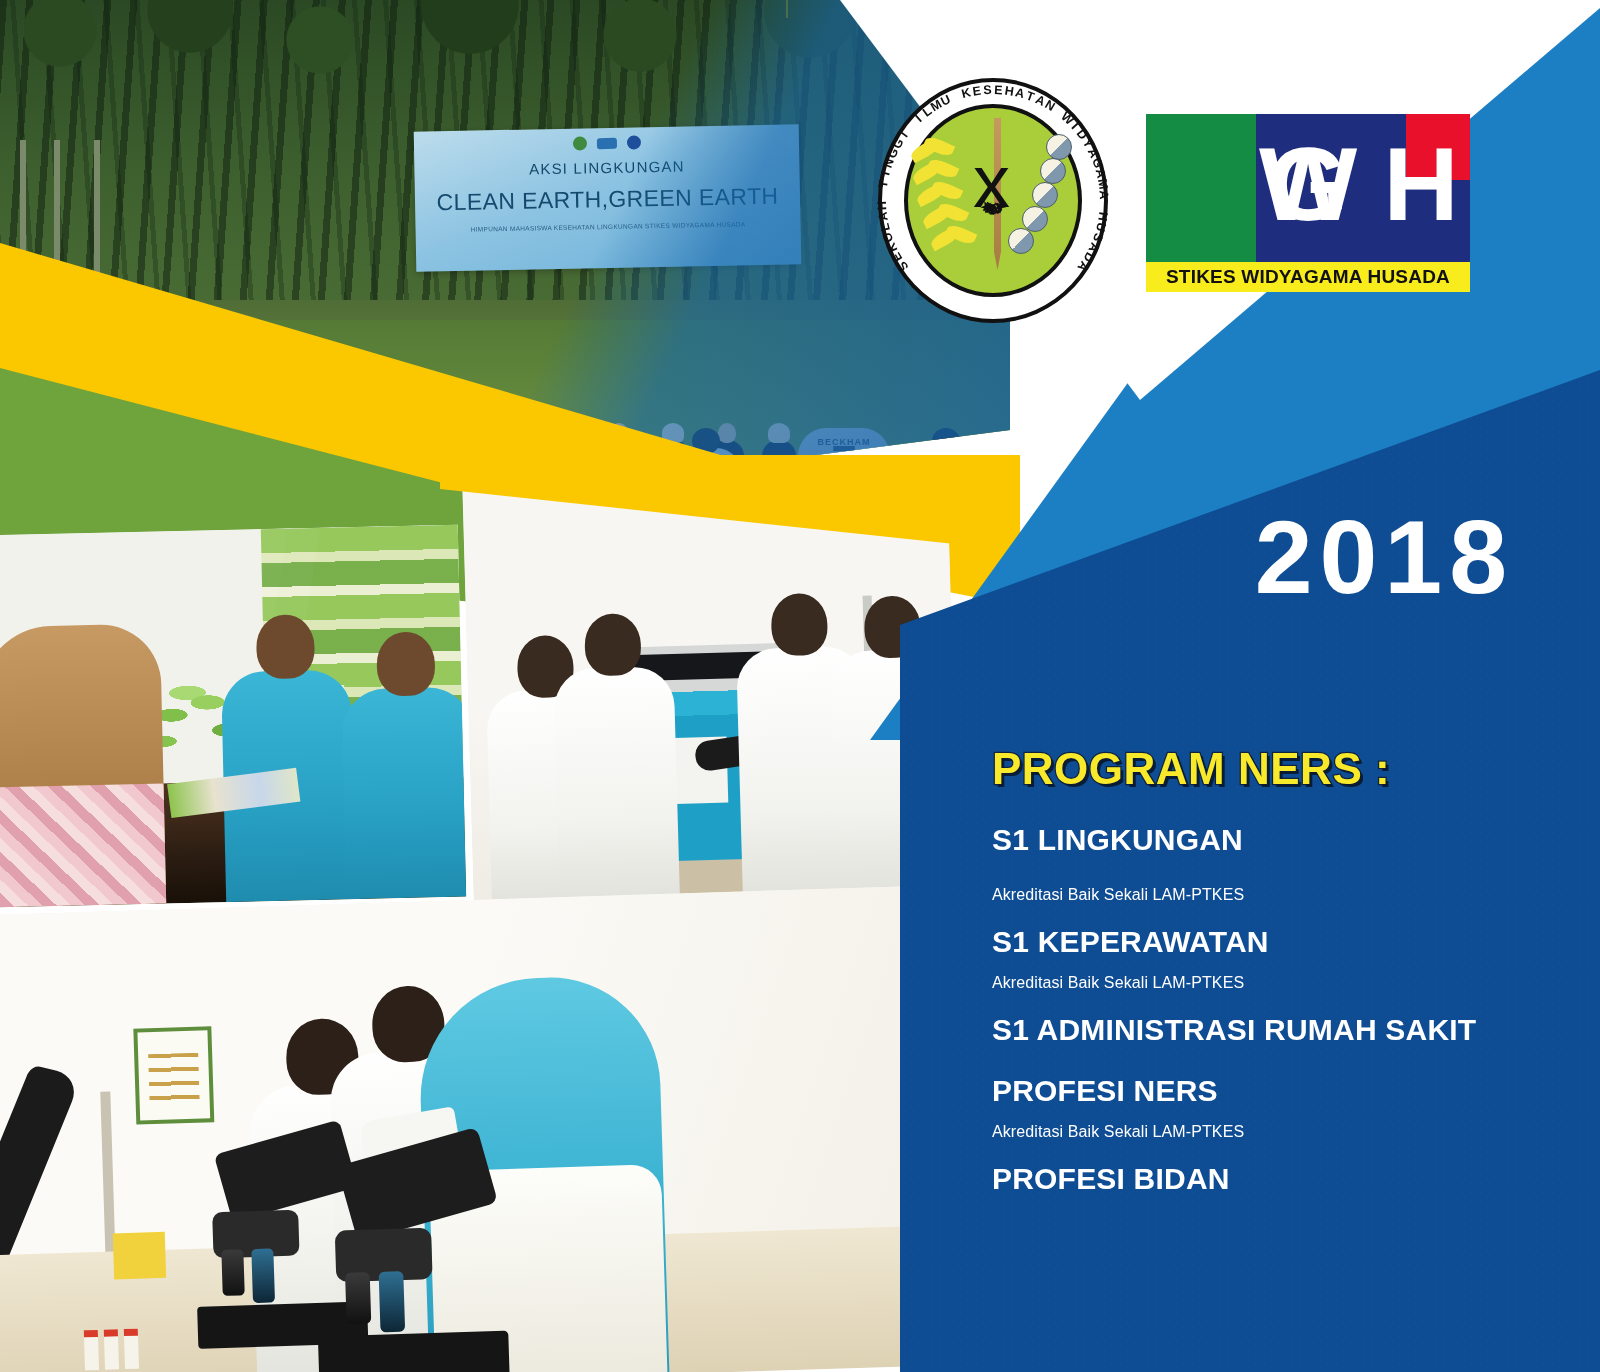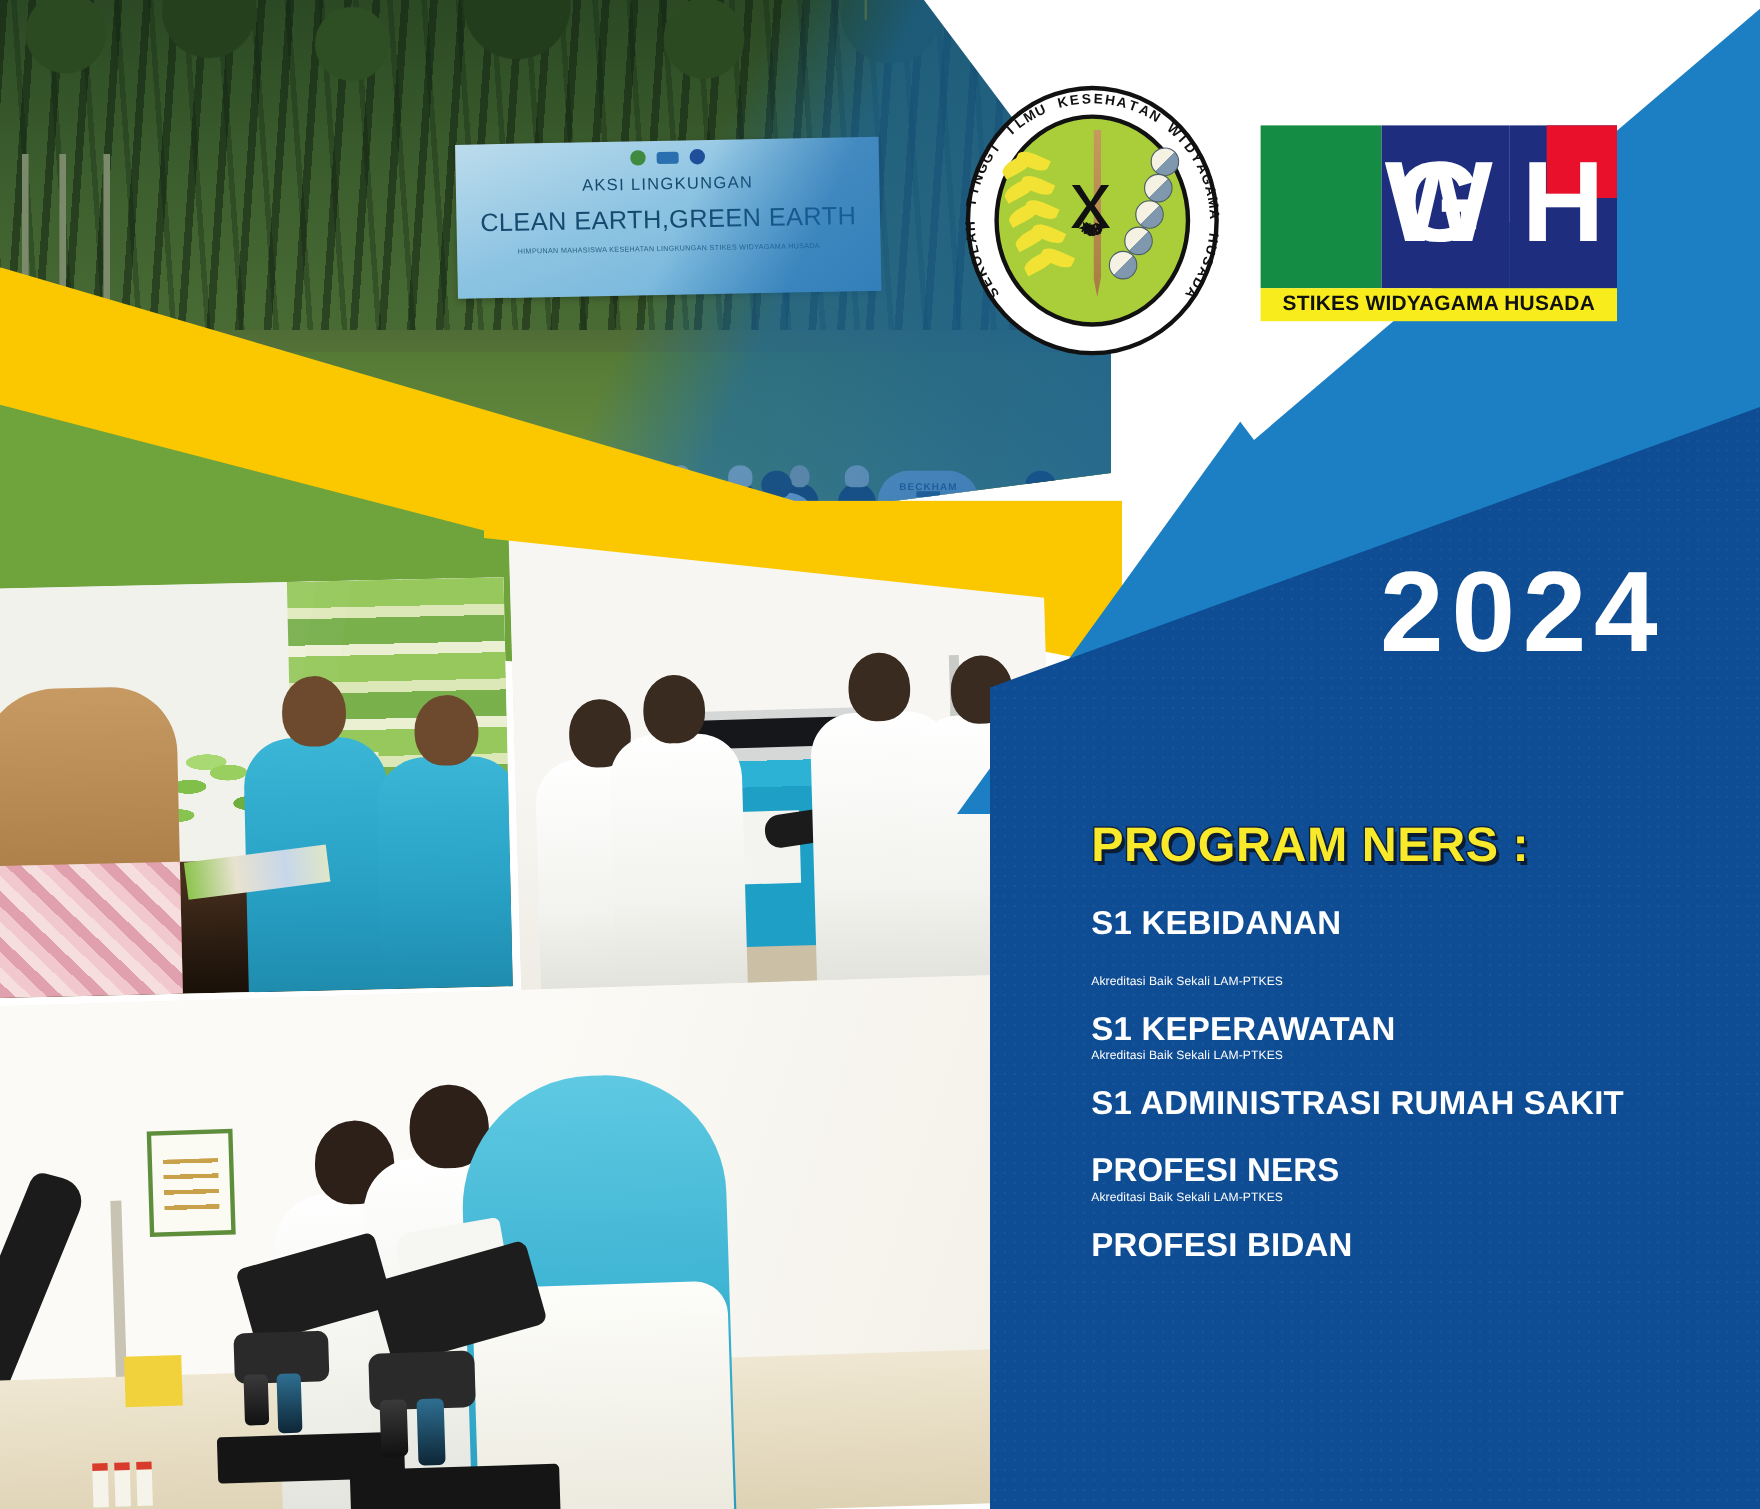--- a/index.html
+++ b/index.html
@@ -341,21 +341,21 @@
   #prodi { position:absolute; left:992px; top:744px; width:560px; color:#fff; }
   #prodi .heading {
     font-size:44px; font-weight:bold; color:#F9E92B; letter-spacing:.5px;
     -webkit-text-stroke:2.5px #10233f;
     paint-order:stroke fill;
     text-shadow:3px 3px 0 #0a1c33;
     margin-bottom:30px;
   }
   #prodi .item { margin-bottom:22px; }
   #prodi .name { font-size:30px; font-weight:bold; letter-spacing:.2px; line-height:1.06; }
-  #prodi .accr { font-size:11px; font-weight:400; margin-top:2px; letter-spacing:.1px; }
+  #prodi .accr { font-size:16px; font-weight:400; margin-top:16px; letter-spacing:.1px; }
   #prodi .item.gap { margin-bottom:30px; }
 
   
   #crop-mark { position:absolute; left:786px; top:0; width:2px; height:18px; background:#4d6b4d; }
 </style>
 </head>
 <body>
 
 <div id="cover">
 
@@ -569,28 +569,28 @@
       </div>
       <div class="bH">
         <div class="red"></div>
         <span class="letter">H</span>
       </div>
     </div>
     <div class="strip">STIKES WIDYAGAMA HUSADA</div>
   </div>
 
   <div id="kalender">
-    <div class="yr">2024</div>
+    <div class="yr">2018</div>
   </div>
 
   <div id="prodi">
     <div class="heading">PROGRAM NERS :</div>
     <div id="prodi-list">
         <div class="item gap">
-          <div class="name">S1 KEBIDANAN</div>
+          <div class="name">S1 LINGKUNGAN</div>
         </div>
         <div class="item">
           <div class="accr">Akreditasi Baik Sekali LAM-PTKES</div>
         </div>
         <div class="item">
           <div class="name">S1 KEPERAWATAN</div>
           <div class="accr">Akreditasi Baik Sekali LAM-PTKES</div>
         </div>
         <div class="item gap">
           <div class="name">S1 ADMINISTRASI RUMAH SAKIT</div>

